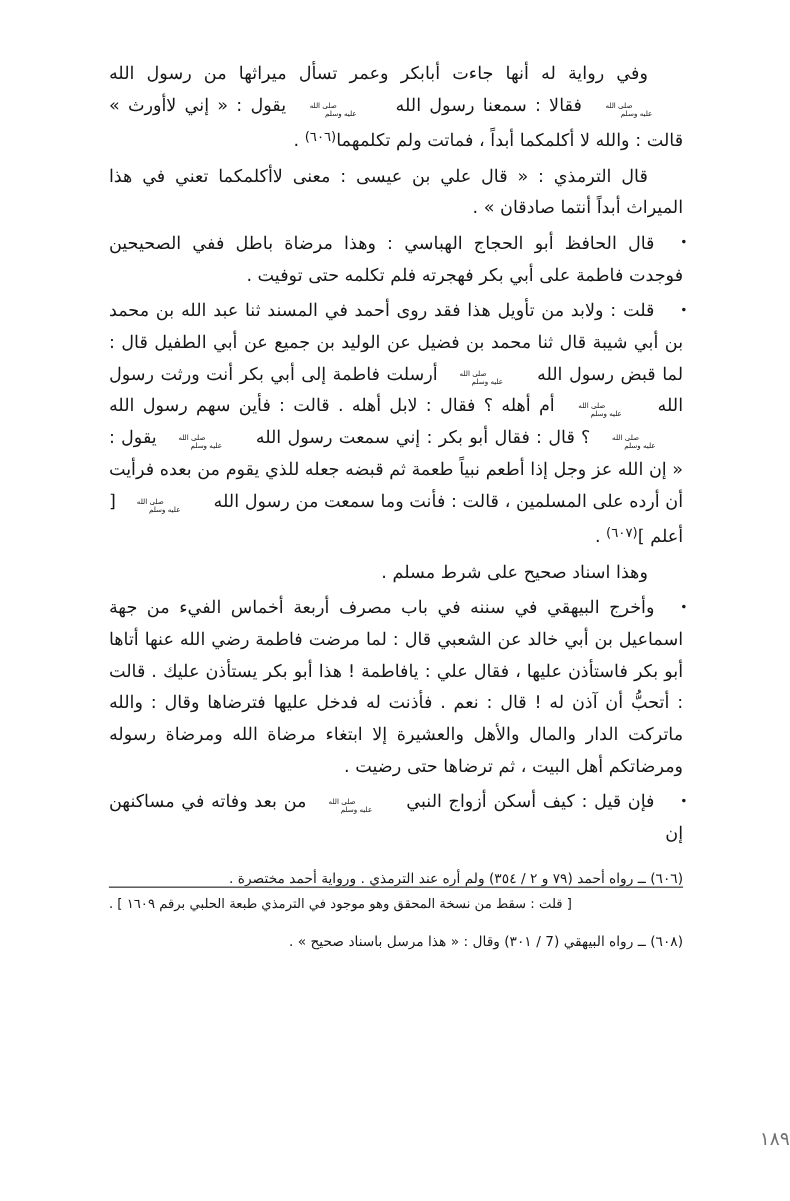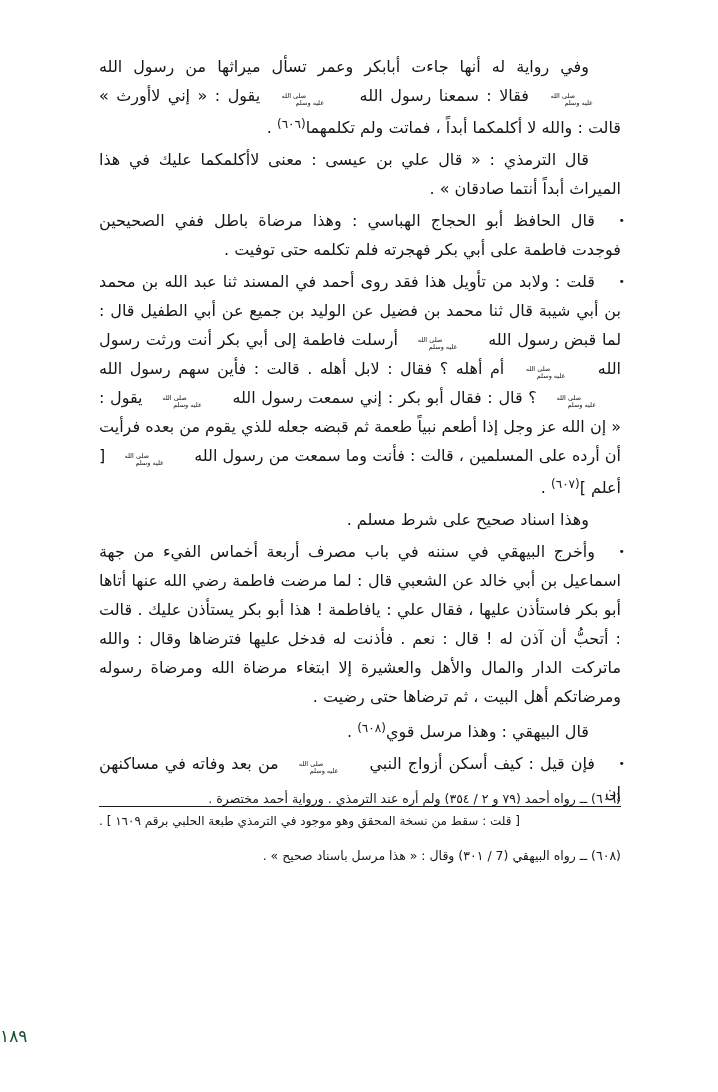--- a/index.html
+++ b/index.html
@@ -63,54 +63,53 @@
     line-height: 21px;
     text-align: left;
     margin: 0 0 13px 0;
     padding-right: 18px;
   }
   .page-number {
     position: absolute;
     bottom: 46px;
     left: 0;
     right: 0;
-    text-align: left;
+    text-align: right;
     font-size: 17px;
-    color: #14532d;
+    color: #737373;
   }
 </style>
 </head>
 <body>
 
 <div class="page">
 
   <main class="text-block">
 
     <p class="para indent arabic-rich">وفي رواية له أنها جاءت أبابكر وعمر تسأل ميراثها من رسول الله <span class="saws">صلى الله<br>عليه وسلم</span> فقالا : سمعنا رسول الله <span class="saws">صلى الله<br>عليه وسلم</span> يقول : « إني لاأورث » قالت : والله لا أكلمكما أبداً ، فماتت ولم تكلمهما<sup class="fnref">(٦٠٦)</sup> .</p>
 
-    <p class="para indent arabic-rich">قال الترمذي : « قال علي بن عيسى : معنى لاأكلمكما عليك في هذا الميراث أبداً أنتما صادقان » .</p>
+    <p class="para indent arabic-rich">قال الترمذي : « قال علي بن عيسى : معنى لاأكلمكما تعني في هذا الميراث أبداً أنتما صادقان » .</p>
 
     <p class="para bulleted">
       <span class="bullet">•</span>
       <span class="ptext arabic-rich">قال الحافظ أبو الحجاج الهباسي : وهذا مرضاة باطل ففي الصحيحين فوجدت فاطمة على أبي بكر فهجرته فلم تكلمه حتى توفيت .</span>
     </p>
 
     <p class="para bulleted">
       <span class="bullet">•</span>
       <span class="ptext arabic-rich">قلت : ولابد من تأويل هذا فقد روى أحمد في المسند ثنا عبد الله بن محمد بن أبي شيبة قال ثنا محمد بن فضيل عن الوليد بن جميع عن أبي الطفيل قال : لما قبض رسول الله <span class="saws">صلى الله<br>عليه وسلم</span> أرسلت فاطمة إلى أبي بكر أنت ورثت رسول الله <span class="saws">صلى الله<br>عليه وسلم</span> أم أهله ؟ فقال : لابل أهله . قالت : فأين سهم رسول الله <span class="saws">صلى الله<br>عليه وسلم</span> ؟ قال : فقال أبو بكر : إني سمعت رسول الله <span class="saws">صلى الله<br>عليه وسلم</span> يقول : « إن الله عز وجل إذا أطعم نبياً طعمة ثم قبضه جعله للذي يقوم من بعده فرأيت أن أرده على المسلمين ، قالت : فأنت وما سمعت من رسول الله <span class="saws">صلى الله<br>عليه وسلم</span> [ أعلم ]<sup class="fnref">(٦٠٧)</sup> .</span>
     </p>
 
     <p class="para indent arabic-rich">وهذا اسناد صحيح على شرط مسلم .</p>
 
     <p class="para bulleted">
       <span class="bullet">•</span>
       <span class="ptext arabic-rich">وأخرج البيهقي في سننه في باب مصرف أربعة أخماس الفيء من جهة اسماعيل بن أبي خالد عن الشعبي قال : لما مرضت فاطمة رضي الله عنها أتاها أبو بكر فاستأذن عليها ، فقال علي : يافاطمة ! هذا أبو بكر يستأذن عليك . قالت : أتحبُّ أن آذن له ! قال : نعم . فأذنت له فدخل عليها فترضاها وقال : والله ماتركت الدار والمال والأهل والعشيرة إلا ابتغاء مرضاة الله ومرضاة رسوله ومرضاتكم أهل البيت ، ثم ترضاها حتى رضيت .</span>
     </p>
 
-    <p class="para indent arabic-rich">قال البيهقي : وهذا مرسل قوي<sup class="fnref">(٦٠٨)</sup> .</p>
 
     <p class="para bulleted">
       <span class="bullet">•</span>
       <span class="ptext arabic-rich">فإن قيل : كيف أسكن أزواج النبي <span class="saws">صلى الله<br>عليه وسلم</span> من بعد وفاته في مساكنهن إن</span>
     </p>
 
   </main>
 
   <div class="footnote-sep"></div>
 

